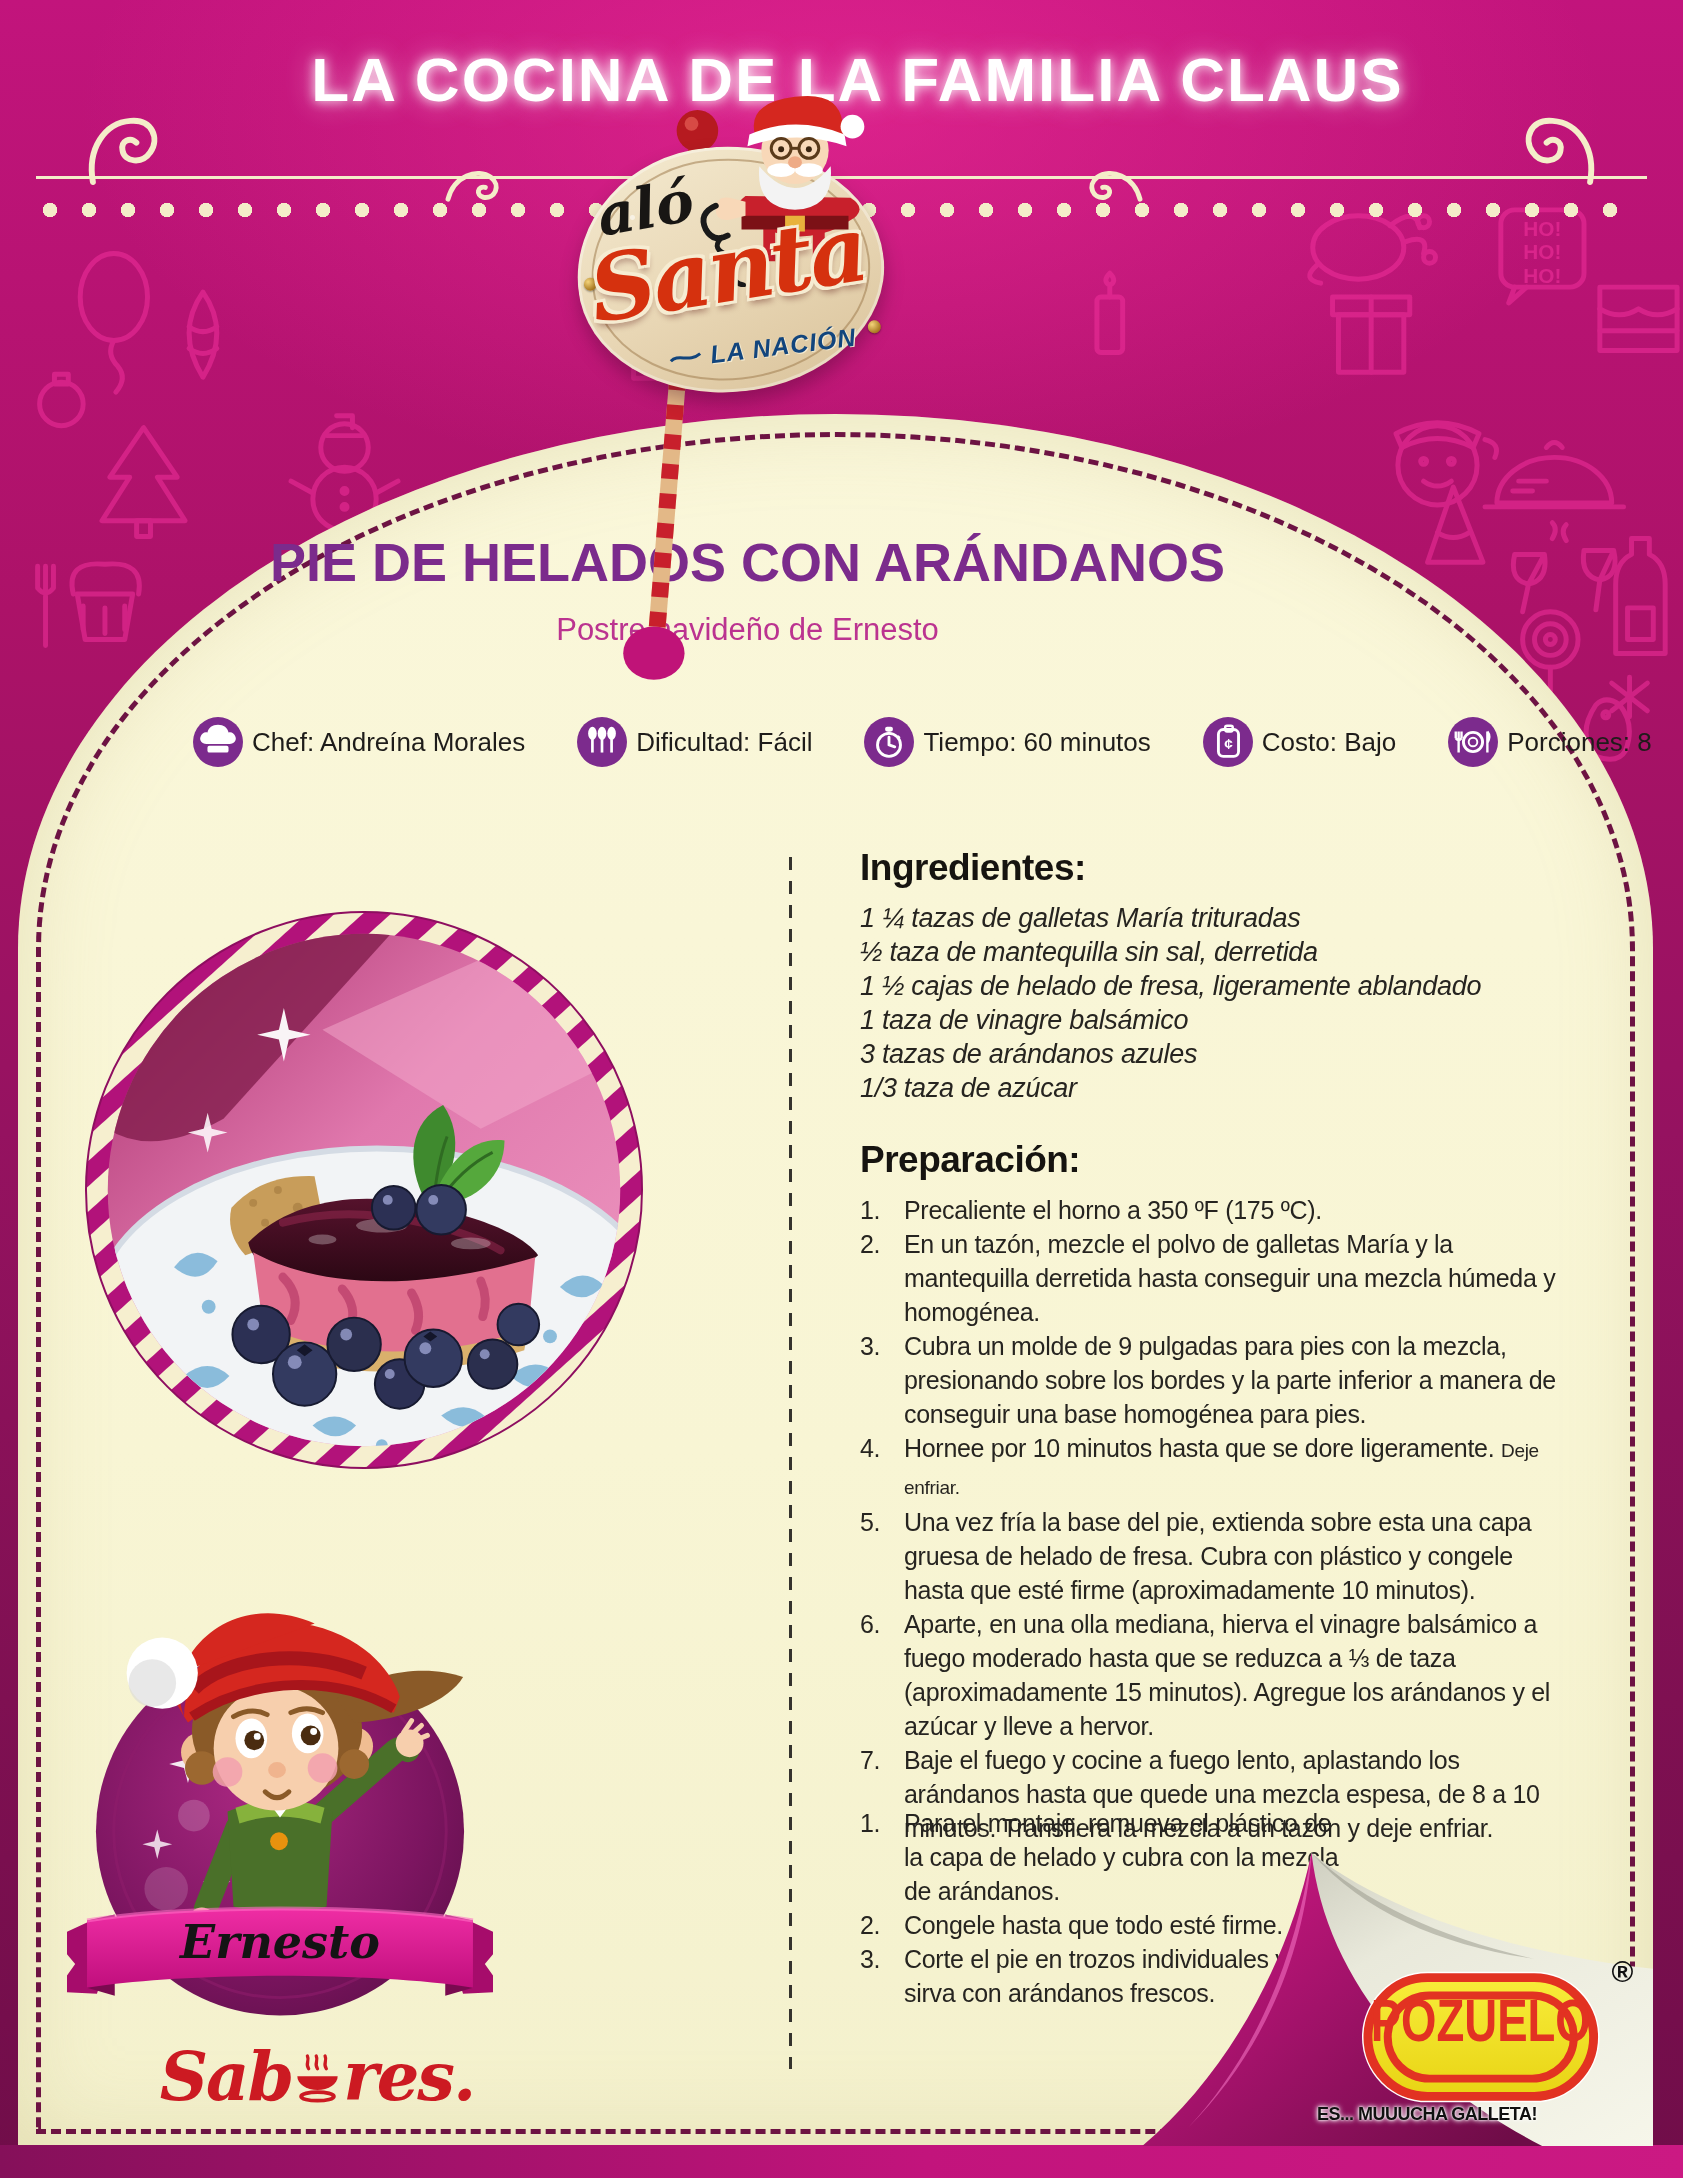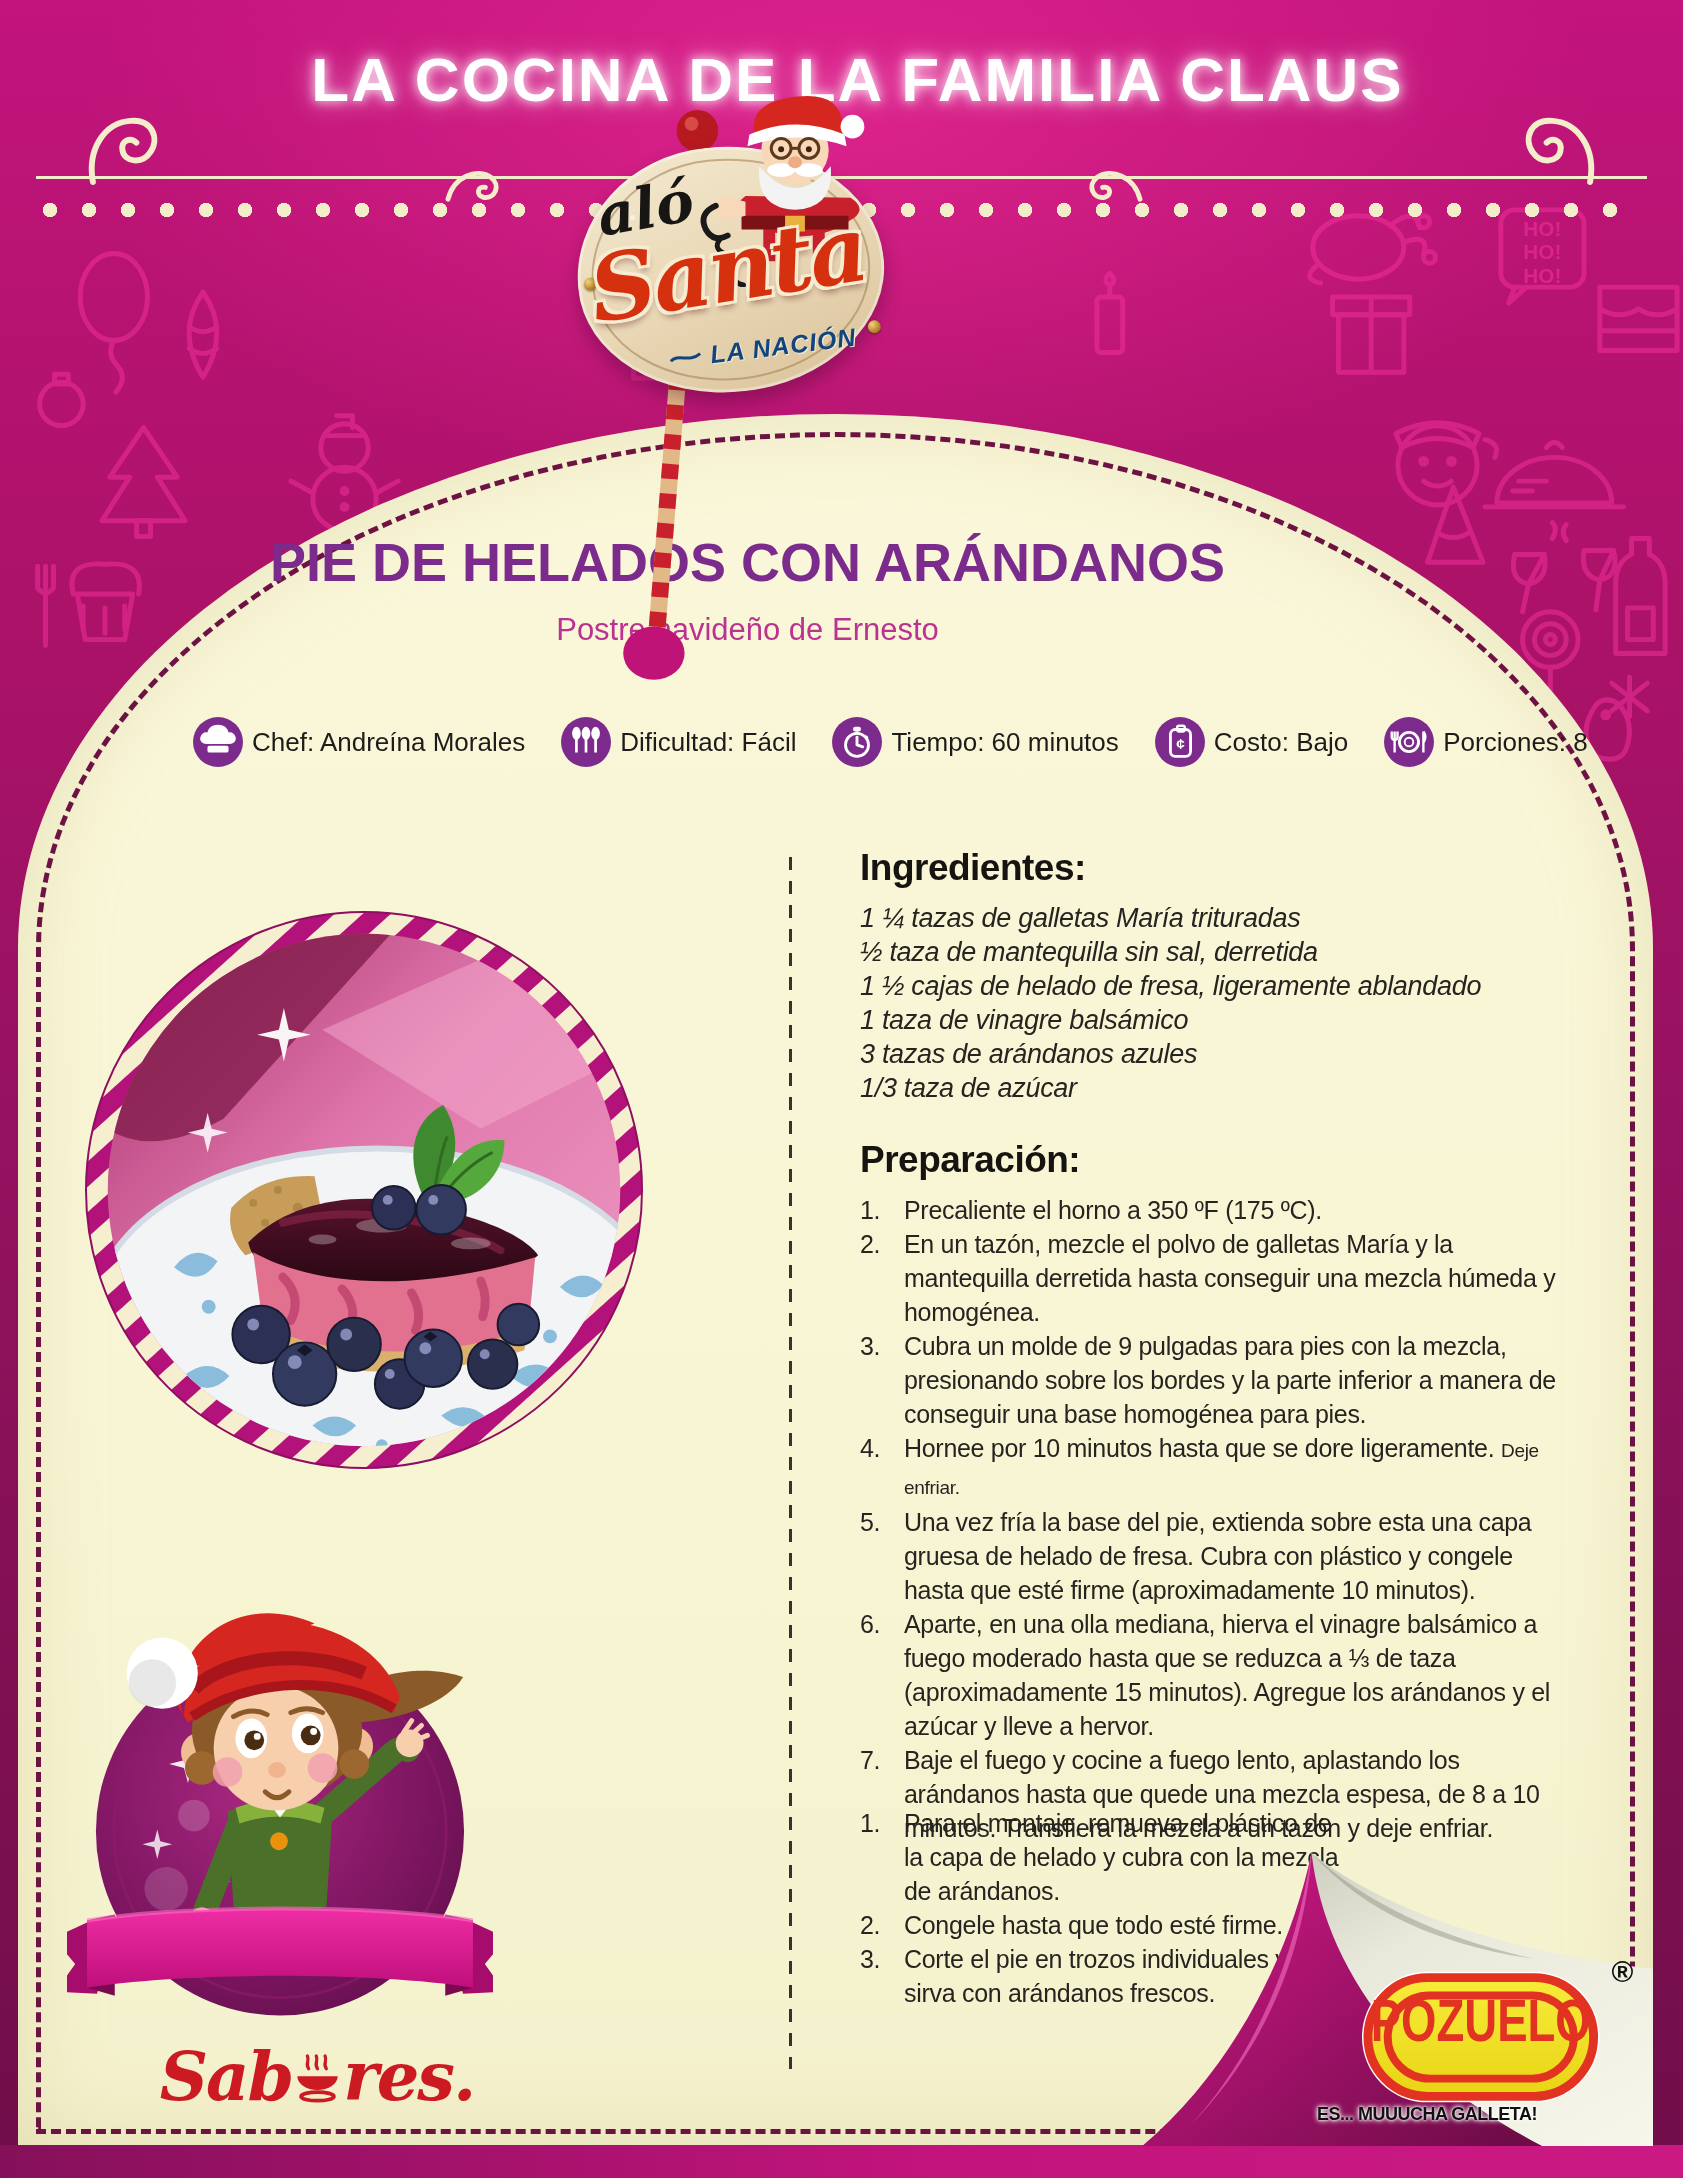--- a/index.html
+++ b/index.html
@@ -54,21 +54,21 @@
     font-style:italic;color:#12457d;letter-spacing:1px;transform:rotate(-7deg);z-index:3;
     text-shadow:1px 1px 0 #f6ecd2;}
 
   
   #recipe-title{top:531px;left:20px;width:1455px;text-align:center;z-index:10;
     font-size:54px;font-weight:bold;color:#7b2b8c;letter-spacing:0;}
   #recipe-subtitle{top:612px;left:20px;width:1455px;text-align:center;z-index:10;
     font-size:31px;color:#bb3390;}
 
   
-  #meta-row{top:717px;left:193px;width:1287px;display:flex;gap:36px;z-index:10;align-items:center;}
+  #meta-row{top:717px;left:193px;width:1287px;display:flex;gap:52px;z-index:10;align-items:center;}
   .meta-item{display:flex;align-items:center;gap:9px;}
   .meta-icon{width:50px;height:50px;border-radius:50%;background:#7c2b8d;flex:none;
     display:flex;align-items:center;justify-content:center;}
   .meta-label{font-size:26px;color:#1e1c1a;white-space:nowrap;}
 
   
   #divider{left:789px;top:857px;width:3px;height:1212px;z-index:10;
     background:repeating-linear-gradient(180deg,#35332e 0 13px,rgba(0,0,0,0) 13px 24px);}
   .section{z-index:10;color:#262420;margin-left:32px;}
   .section h2{margin:0 0 12px 0;font-size:37px;font-weight:bold;color:#161410;letter-spacing:-0.5px;}
@@ -497,20 +497,21 @@
 
     <g>
       <path d="M20,344 L-14,360 L8,386 L-12,414 L30,416 L42,380 Z" fill="#a60c6b"></path>
       <path d="M410,344 L444,360 L422,386 L442,414 L400,416 L388,380 Z" fill="#a60c6b"></path>
       <path d="M20,342 L20,410 L48,418 L48,336 Z" fill="#7a0a50"></path>
       <path d="M410,342 L410,410 L382,418 L382,336 Z" fill="#7a0a50"></path>
       <path d="M20,342 C120,326 310,326 410,342 L410,410 C310,394 120,394 20,410 Z" fill="url(#ribbonGrad)"></path>
       <path d="M20,342 C120,326 310,326 410,342" fill="none" stroke="#ff6cc4" stroke-width="4" opacity="0.6"></path>
     </g>
   </svg>
+  <div id="elf-name" class="abs">Ernesto</div>
 
   <div id="sabores-logo" class="abs"><span>Sab</span><svg width="51" height="53" viewBox="0 0 40 42">
         <path d="M13,14 c-3,-4 1,-6 -1,-10 M20,14 c-3,-4 1,-6 -1,-10 M27,14 c-3,-4 1,-6 -1,-10" stroke="#cc1a22" stroke-width="2.6" fill="none" stroke-linecap="round"></path>
         <path d="M4,20 a16,11 0 0 0 32,0 z" fill="#cc1a22"></path>
         <ellipse cx="20" cy="36" rx="13" ry="3.4" fill="none" stroke="#cc1a22" stroke-width="3"></ellipse>
       </svg><span>res.</span></div>
 
   <div id="curl-corner" class="abs">
     <svg width="584" height="311" viewBox="0 0 590 314">
       <defs>

